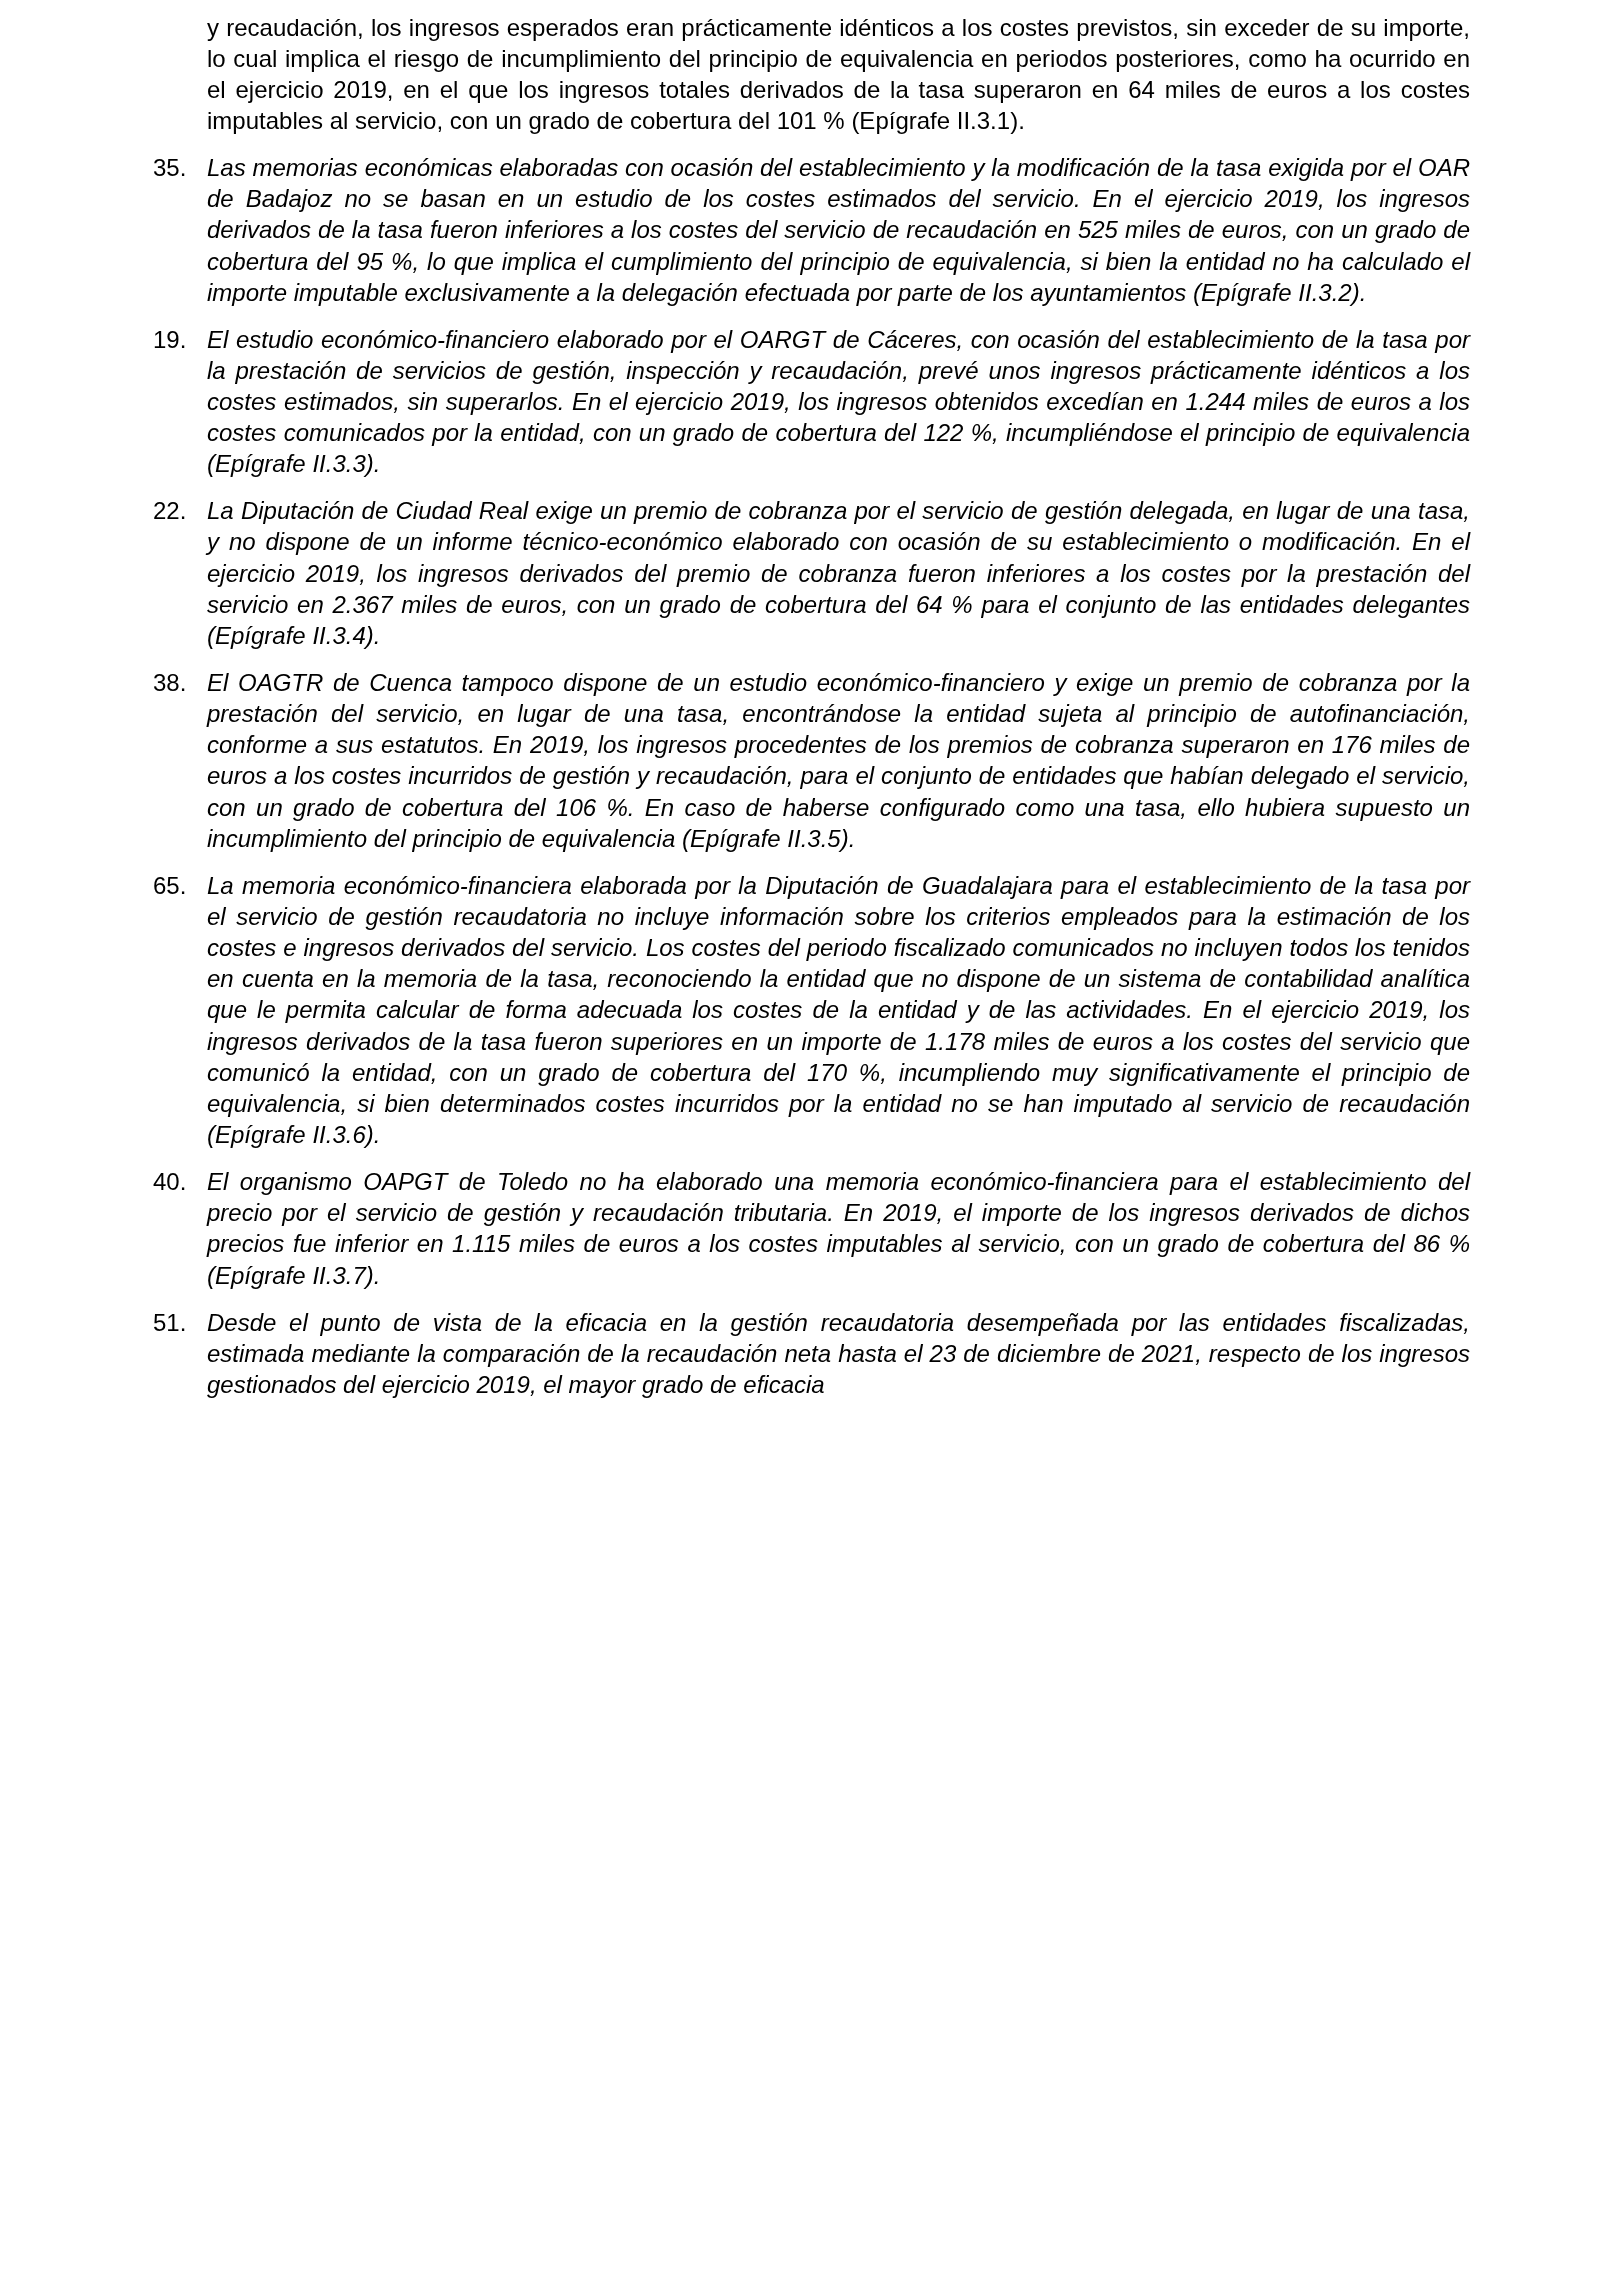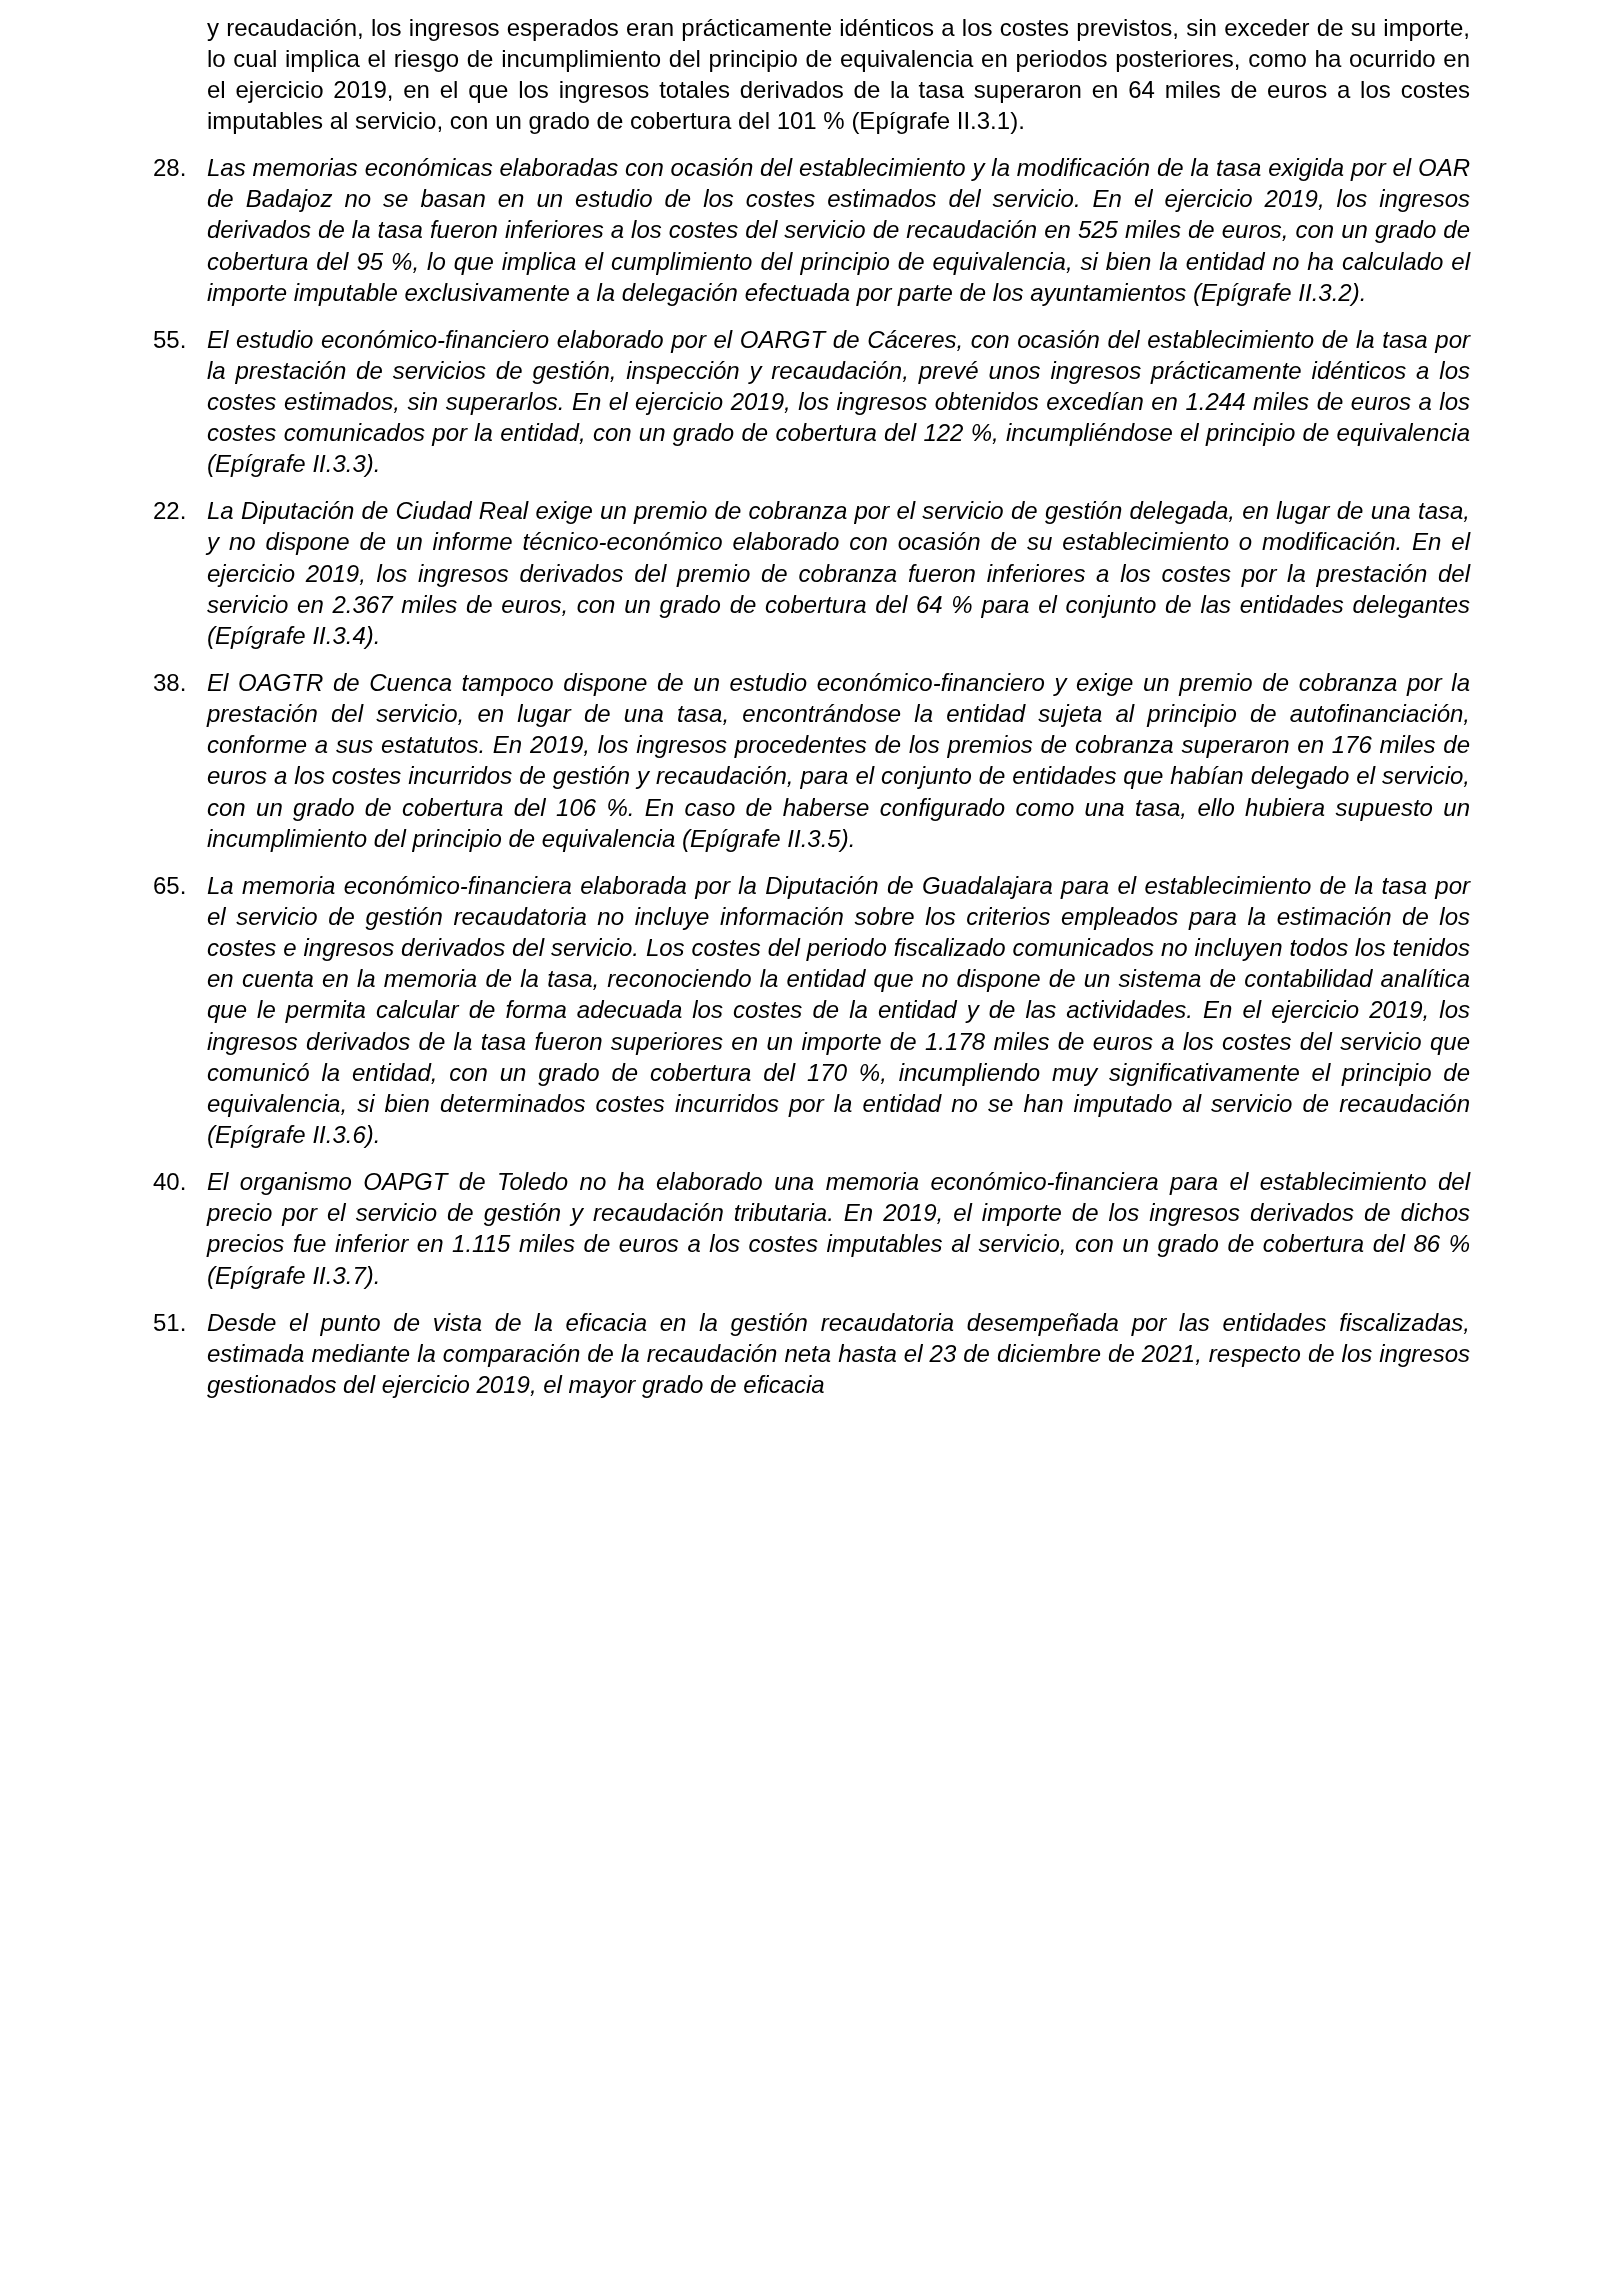--- a/index.html
+++ b/index.html
@@ -39,26 +39,26 @@
   }
 </style>
 </head>
 <body>
 
 <div class="page">
 
   <p class="continuation">y recaudación, los ingresos esperados eran prácticamente idénticos a los costes previstos, sin exceder de su importe, lo cual implica el riesgo de incumplimiento del principio de equivalencia en periodos posteriores, como ha ocurrido en el ejercicio 2019, en el que los ingresos totales derivados de la tasa superaron en 64 miles de euros a los costes imputables al servicio, con un grado de cobertura del 101 % (Epígrafe II.3.1).</p>
 
   <div class="item">
-    <span class="num">28.</span>
+    <span class="num">35.</span>
     <p class="text">Las memorias económicas elaboradas con ocasión del establecimiento y la modificación de la tasa exigida por el OAR de Badajoz no se basan en un estudio de los costes estimados del servicio. En el ejercicio 2019, los ingresos derivados de la tasa fueron inferiores a los costes del servicio de recaudación en 525 miles de euros, con un grado de cobertura del 95 %, lo que implica el cumplimiento del principio de equivalencia, si bien la entidad no ha calculado el importe imputable exclusivamente a la delegación efectuada por parte de los ayuntamientos (Epígrafe II.3.2).</p>
   </div>
 
   <div class="item">
-    <span class="num">55.</span>
+    <span class="num">19.</span>
     <p class="text">El estudio económico-financiero elaborado por el OARGT de Cáceres, con ocasión del establecimiento de la tasa por la prestación de servicios de gestión, inspección y recaudación, prevé unos ingresos prácticamente idénticos a los costes estimados, sin superarlos. En el ejercicio 2019, los ingresos obtenidos excedían en 1.244 miles de euros a los costes comunicados por la entidad, con un grado de cobertura del 122 %, incumpliéndose el principio de equivalencia (Epígrafe II.3.3).</p>
   </div>
 
   <div class="item">
     <span class="num">22.</span>
     <p class="text">La Diputación de Ciudad Real exige un premio de cobranza por el servicio de gestión delegada, en lugar de una tasa, y no dispone de un informe técnico-económico elaborado con ocasión de su establecimiento o modificación. En el ejercicio 2019, los ingresos derivados del premio de cobranza fueron inferiores a los costes por la prestación del servicio en 2.367 miles de euros, con un grado de cobertura del 64 % para el conjunto de las entidades delegantes (Epígrafe II.3.4).</p>
   </div>
 
   <div class="item">
     <span class="num">38.</span>

